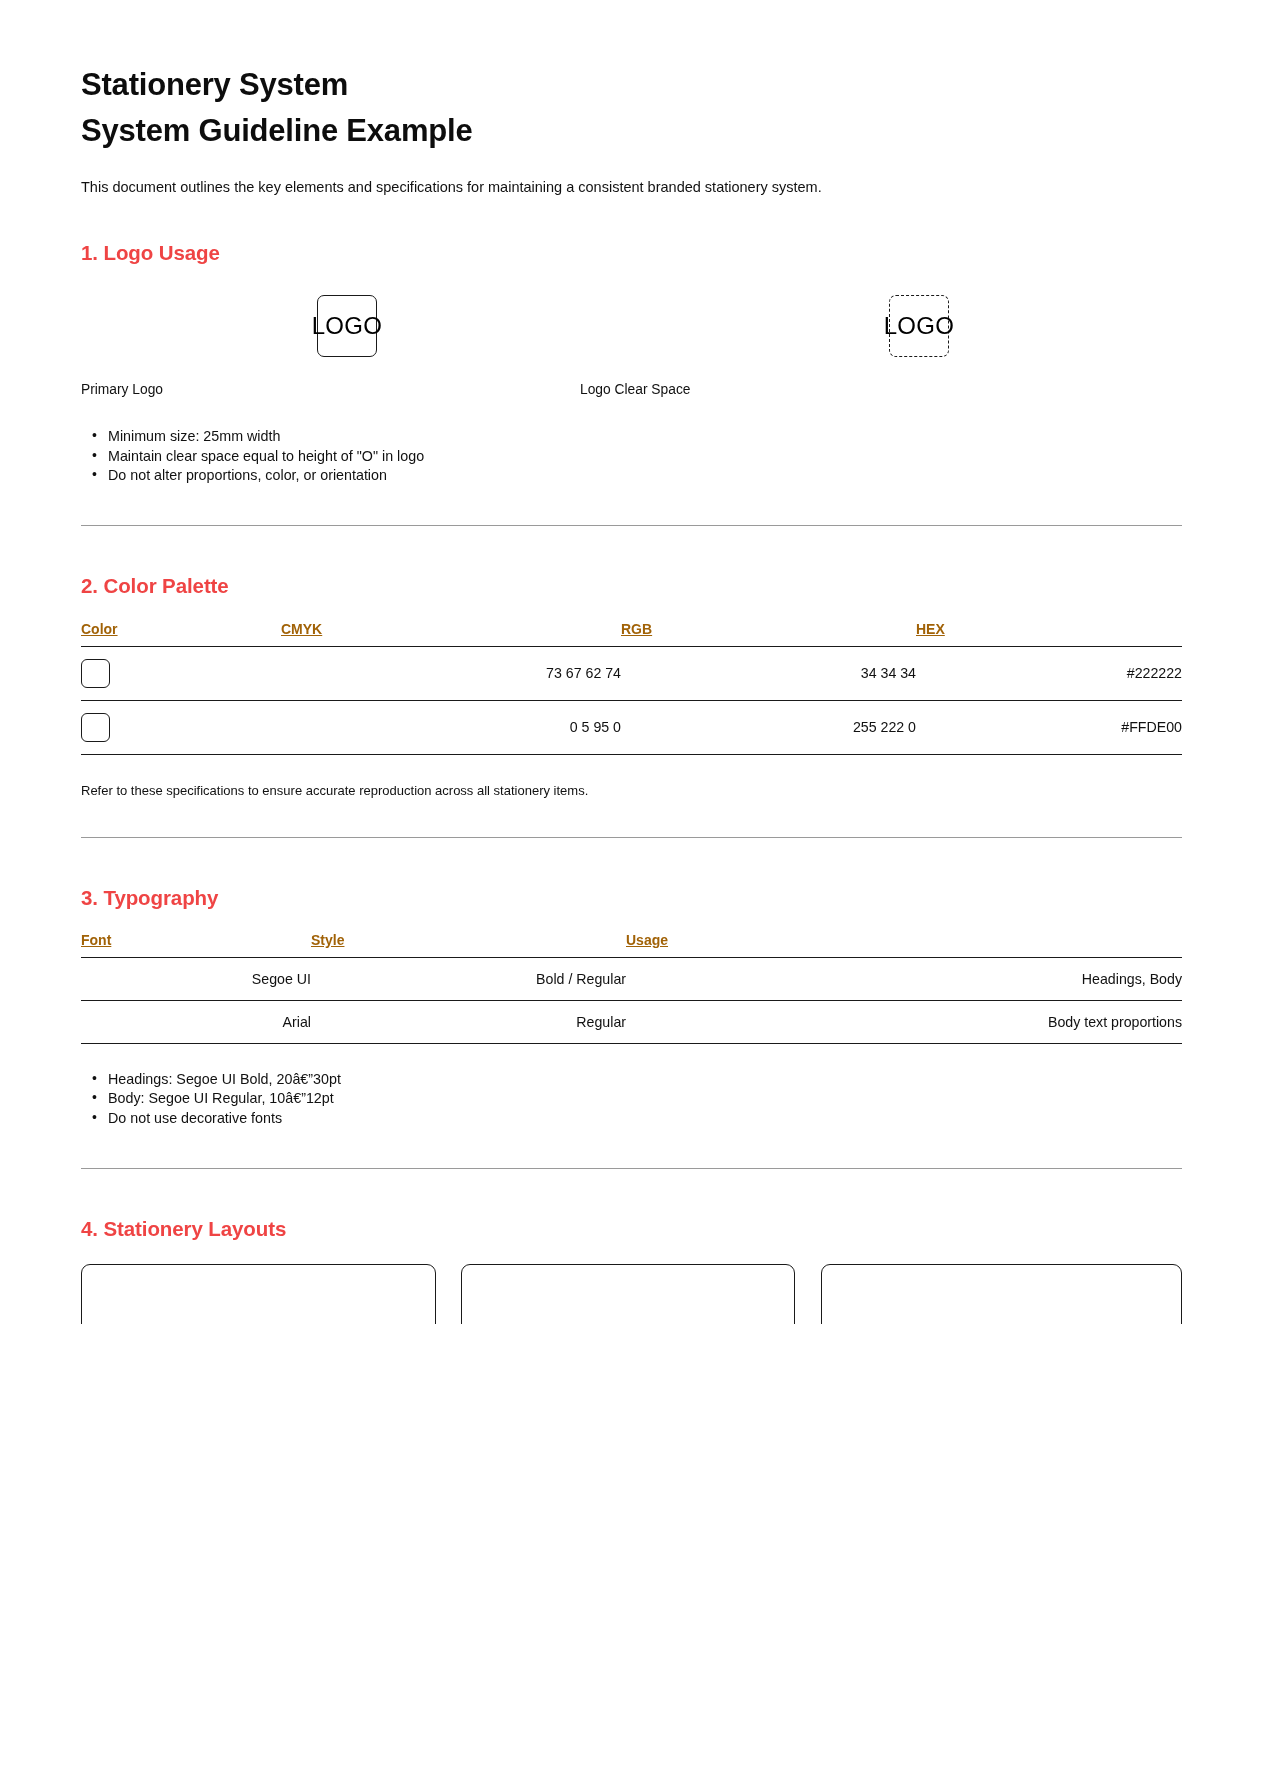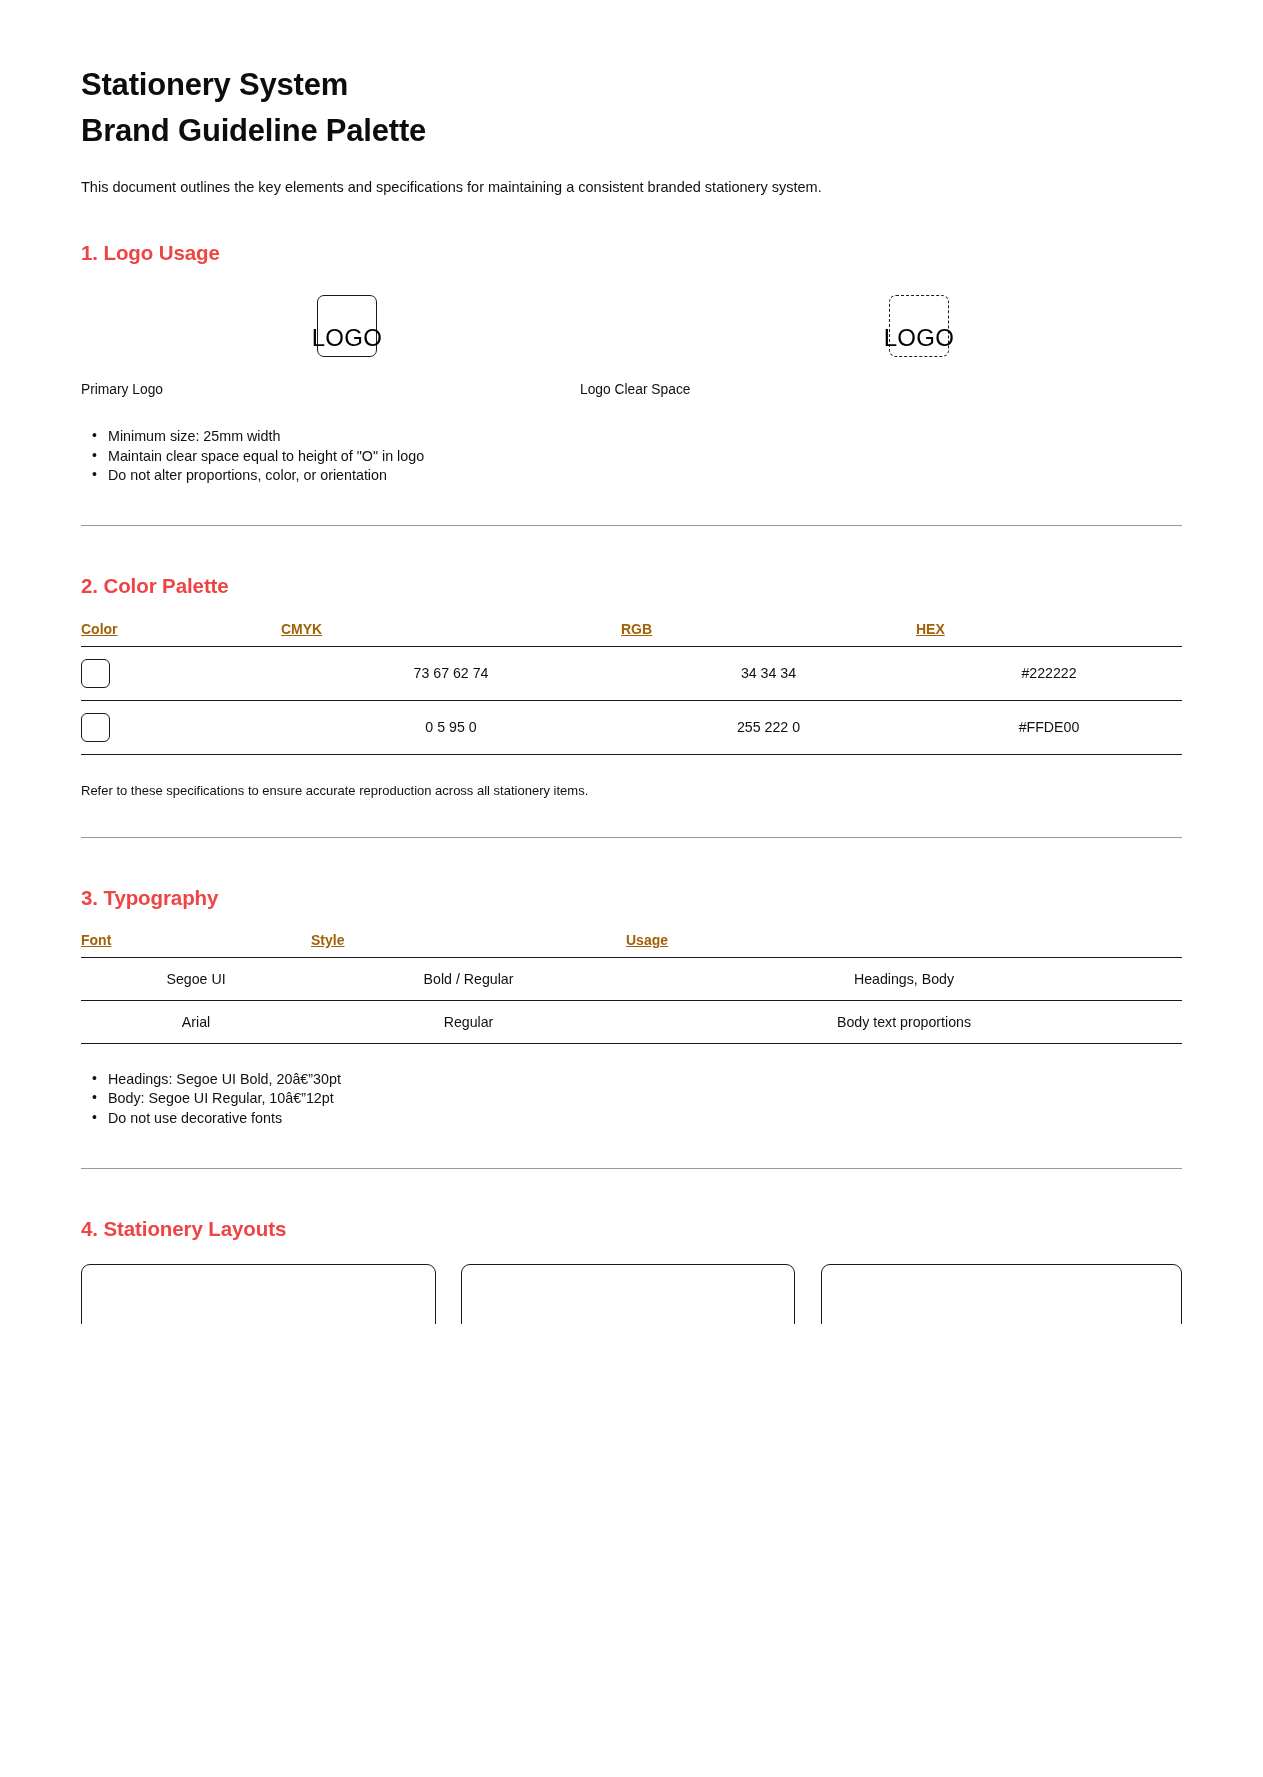--- a/index.html
+++ b/index.html
@@ -83,21 +83,20 @@
   .logo-box .logo-text {
     position: absolute;
     top: 50%;
     left: 50%;
     transform: translate(-50%, -50%);
     font-size: 24px;
     line-height: 1;
     white-space: nowrap;
     color: #000000;
     letter-spacing: 0.3px;
-    margin-top: 12px;
   }
 
   .caption-row {
     position: relative;
     height: 22px;
     margin-top: 3px;
   }
   .caption {
     position: absolute;
     top: 0;
@@ -148,21 +147,21 @@
     text-align: left;
     font-size: 14px;
     font-weight: bold;
     color: #a16207;
     padding: 0 0 9px 0;
     border-bottom: 1.6px solid #1a1a1a;
     vertical-align: bottom;
     text-decoration: underline;
   }
   table.doc-table td {
-    text-align: center;
+    text-align: right;
     font-size: 14.2px;
     color: #111111;
     padding: 16px 0 16px 0;
     border-bottom: 1.3px solid #1a1a1a;
     vertical-align: middle;
   }
   
   table.color-table col.c-swatch { width: 200px; }
   table.color-table col.c-cmyk   { width: 340px; }
   table.color-table col.c-rgb    { width: 295px; }
@@ -210,21 +209,21 @@
   .layout-box.b3 { left: 740px; width: 361px; }
 </style>
 </head>
 <body>
 
 <div class="page">
   <div class="content">
 
     <h1 class="doc-title">
       <span class="line">Stationery System</span>
-      <span class="line">Brand Guideline Palette</span>
+      <span class="line">System Guideline Example</span>
     </h1>
 
     <p class="intro">This document outlines the key elements and specifications for maintaining a consistent branded stationery system.</p>
 
     <div style="height:42px"></div>
     <h2 class="section-heading">1. Logo Usage</h2>
 
     <div class="logo-row">
       <div class="logo-box solid">
         <span class="logo-text">LOGO</span>

